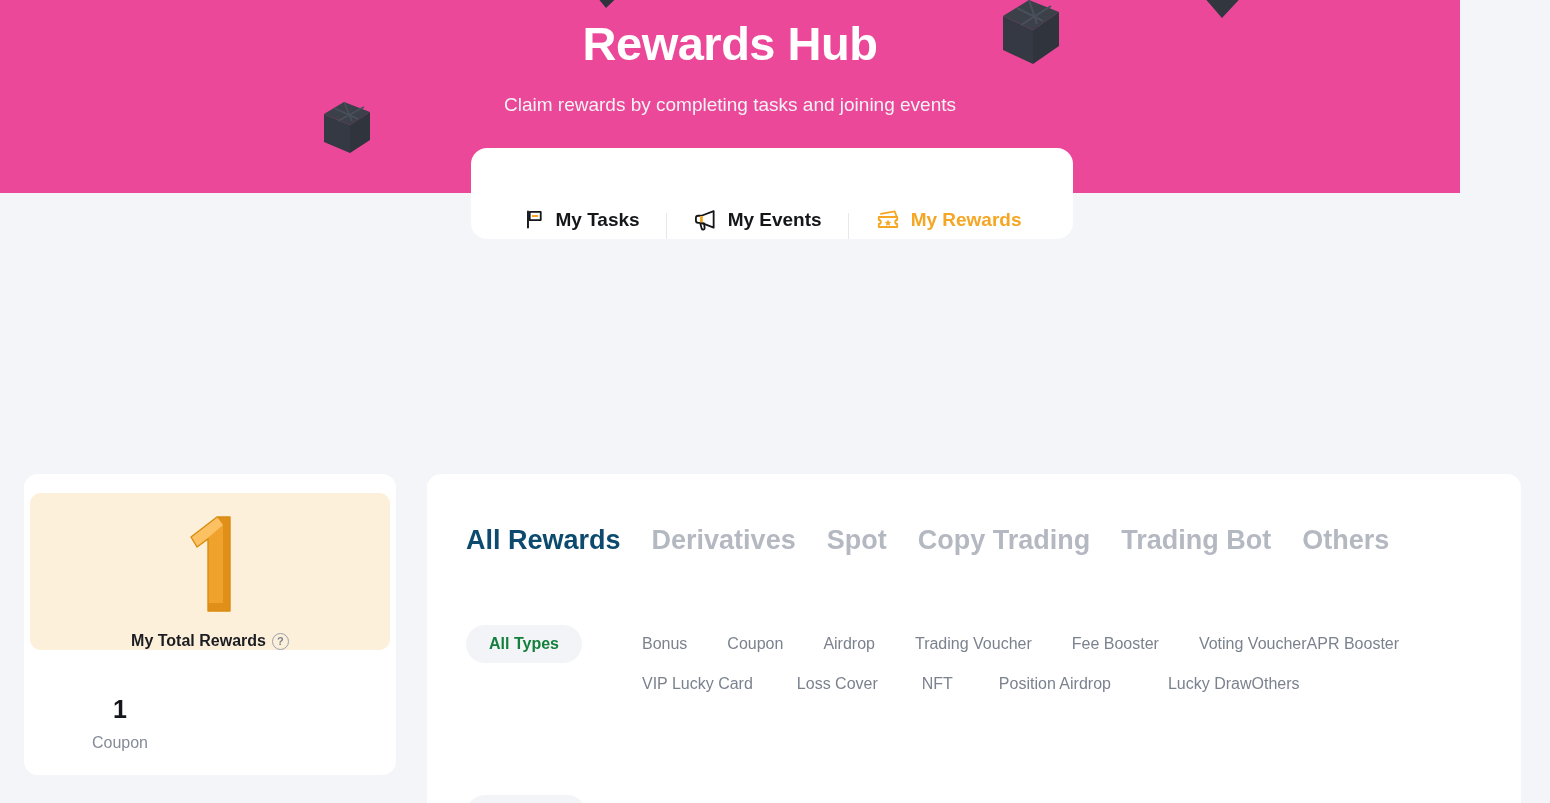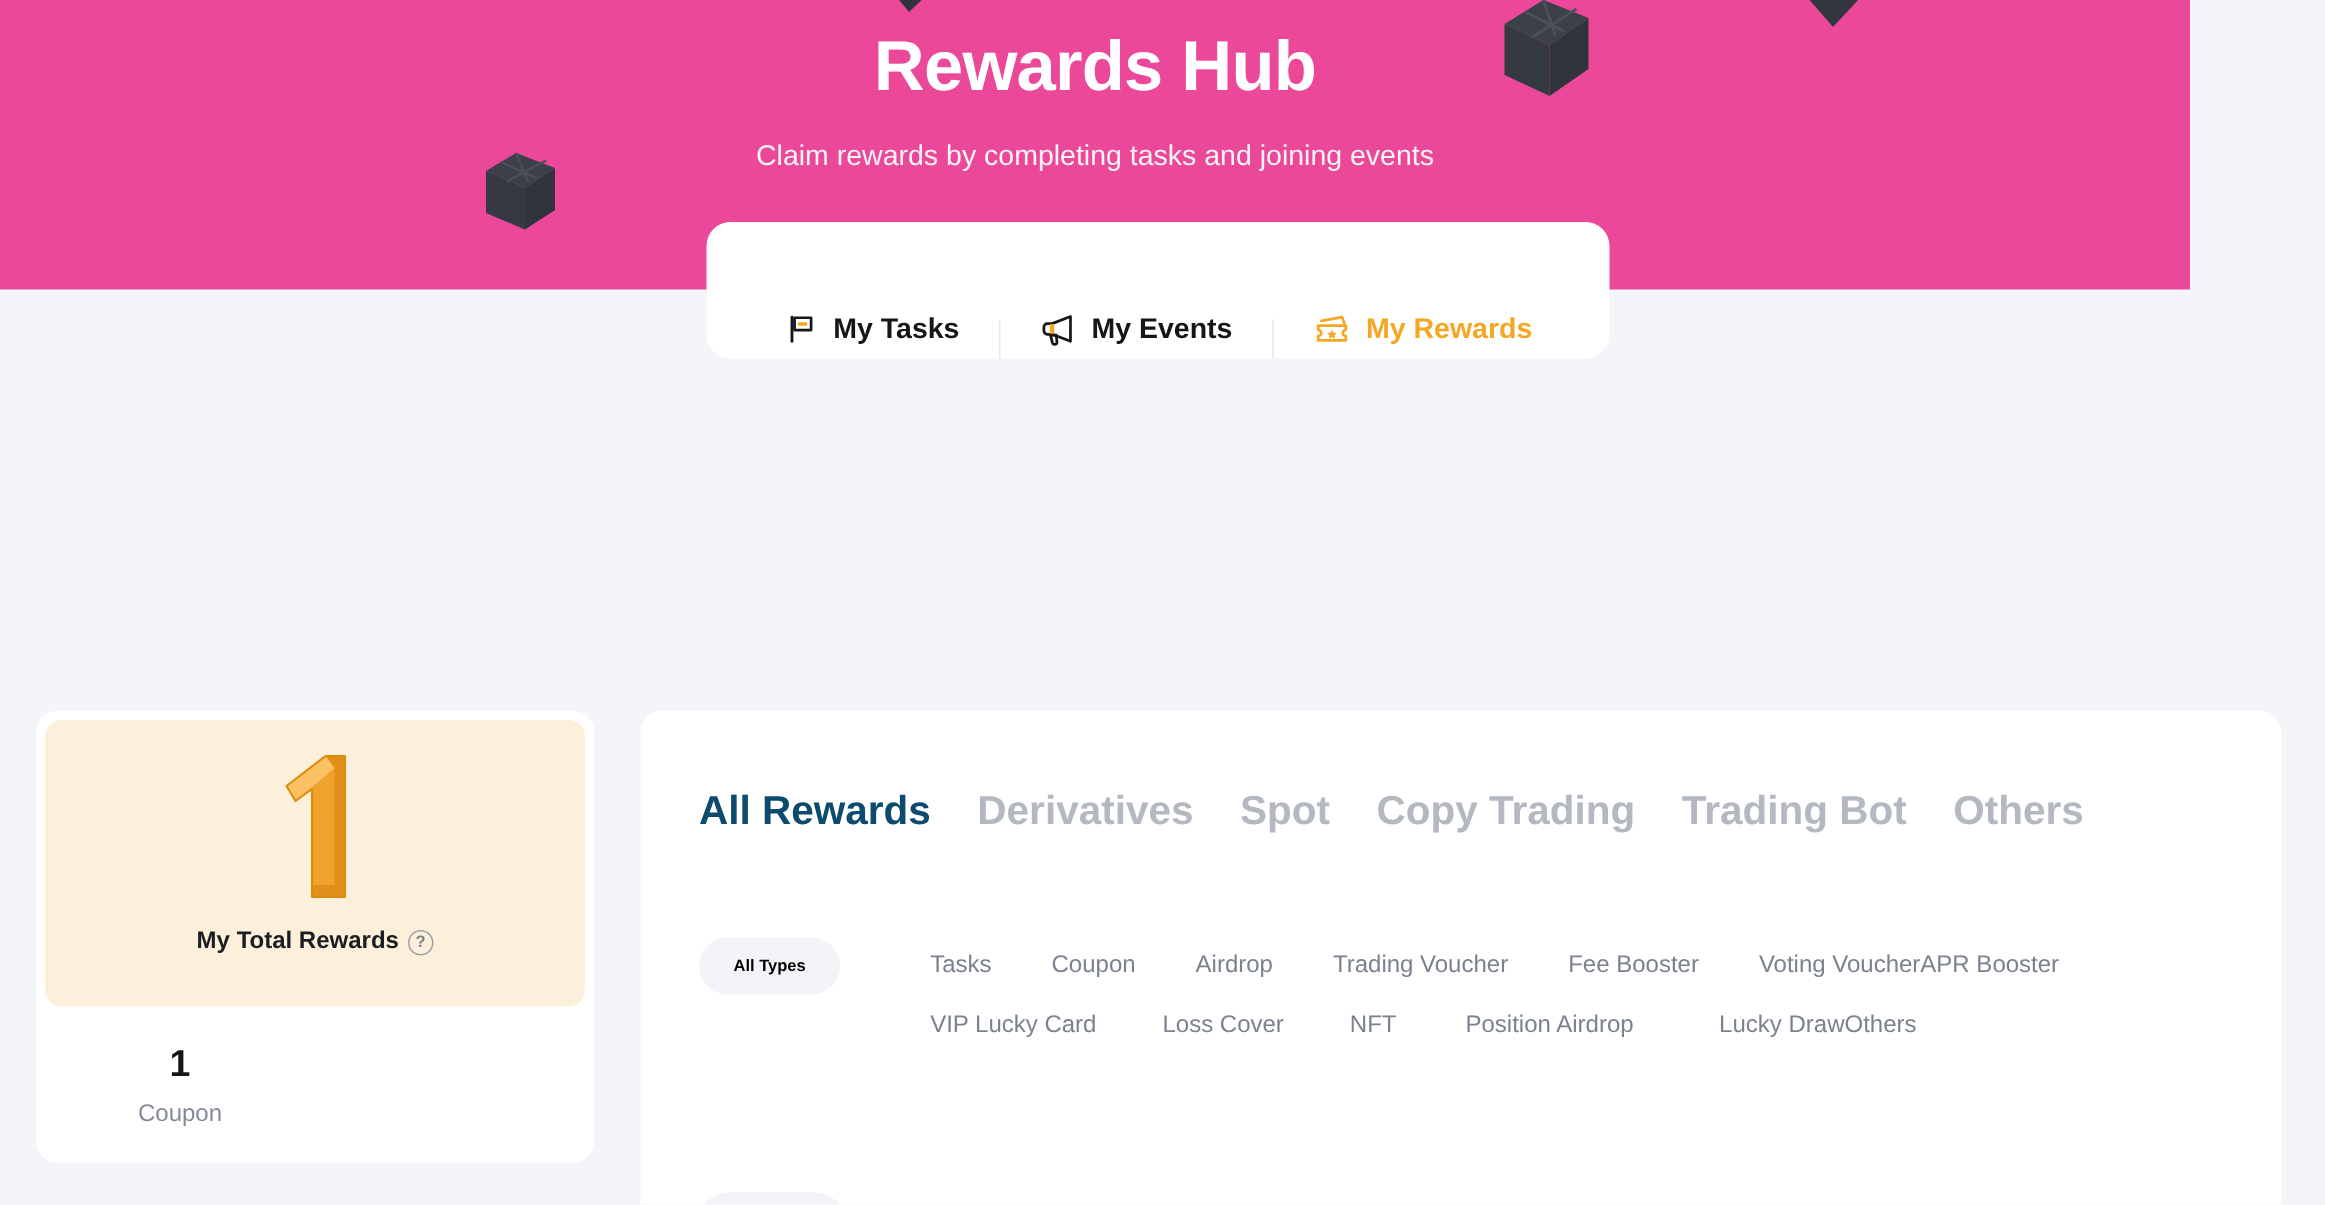--- a/index.html
+++ b/index.html
@@ -72,22 +72,22 @@
 
   .left-card {
     position: absolute;
     left: 24px; top: 281px;
     width: 372px; height: 301px;
     background: #ffffff;
     border-radius: 14px;
   }
   .cream {
     position: absolute;
-    left: 6px; top: 6px;
-    width: 360px; height: 191px;
+    left: 6px; top: 19px;
+    width: 360px; height: 157px;
     background: #fdf0da;
     border-radius: 11px;
     text-align: center;
   }
   .big-one {
     position: relative;
     margin: 0 auto;
     padding-top: 22px;
     height: 112px;
   }
@@ -170,23 +170,23 @@
   .filter-row.status { top: 321px; }
 
   .pill {
     background: #f3f4f7;
     border-radius: 20px;
     height: 38px;
     padding: 0 23px;
     display: inline-flex;
     align-items: center;
     justify-content: center;
-    font-size: 11px;
+    font-size: 16px;
     font-weight: 600;
-    color: #000000;
+    color: #15803d;
     cursor: pointer;
     white-space: nowrap;
   }
 
   .opts {
     display: flex;
     flex-wrap: wrap;
     align-items: center;
     max-width: 830px;
   }
@@ -304,21 +304,21 @@
       <div class="cat-tab">Derivatives</div>
       <div class="cat-tab">Spot</div>
       <div class="cat-tab">Copy Trading</div>
       <div class="cat-tab">Trading Bot</div>
       <div class="cat-tab">Others</div>
     </div>
 
     <div class="filter-row types">
       <div class="pill">All Types</div>
       <div class="opts types">
-        <div class="opt">Tasks</div>
+        <div class="opt">Bonus</div>
         <div class="opt">Coupon</div>
         <div class="opt">Airdrop</div>
         <div class="opt">Trading Voucher</div>
         <div class="opt">Fee Booster</div>
         <div class="opt" style="margin-right:0">Voting Voucher</div>
         <div class="opt">APR Booster</div>
         <div class="opt" style="margin-right:44px">VIP Lucky Card</div>
         <div class="opt" style="margin-right:44px">Loss Cover</div>
         <div class="opt" style="margin-right:46px">NFT</div>
         <div class="opt" style="margin-right:57px">Position Airdrop</div>

